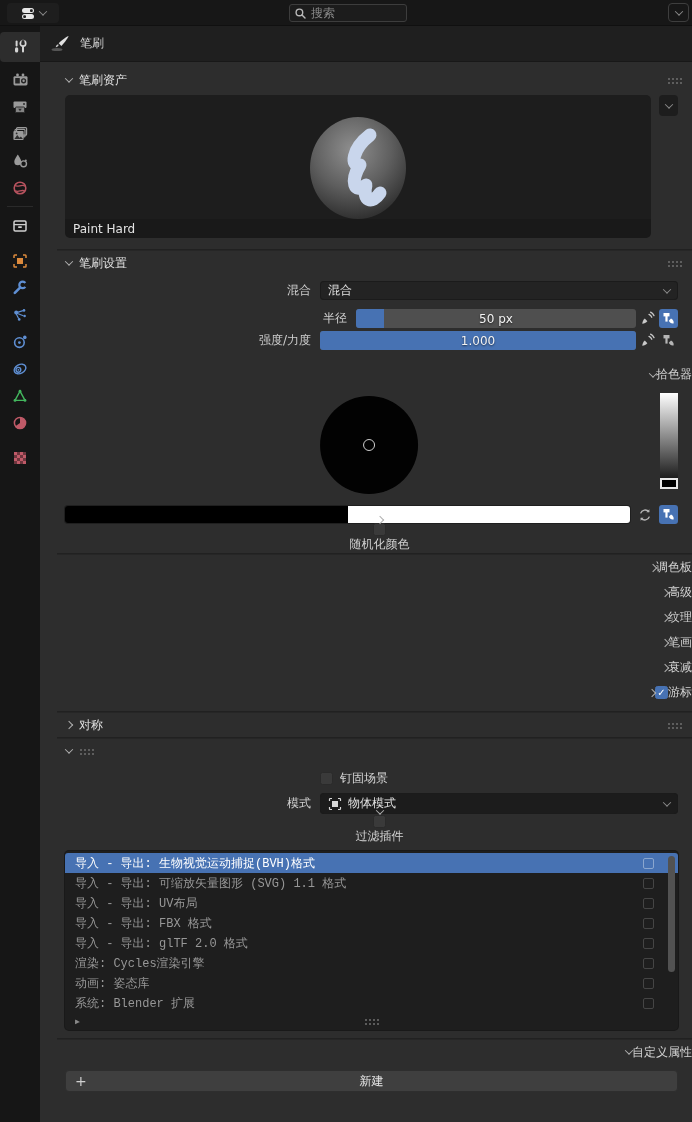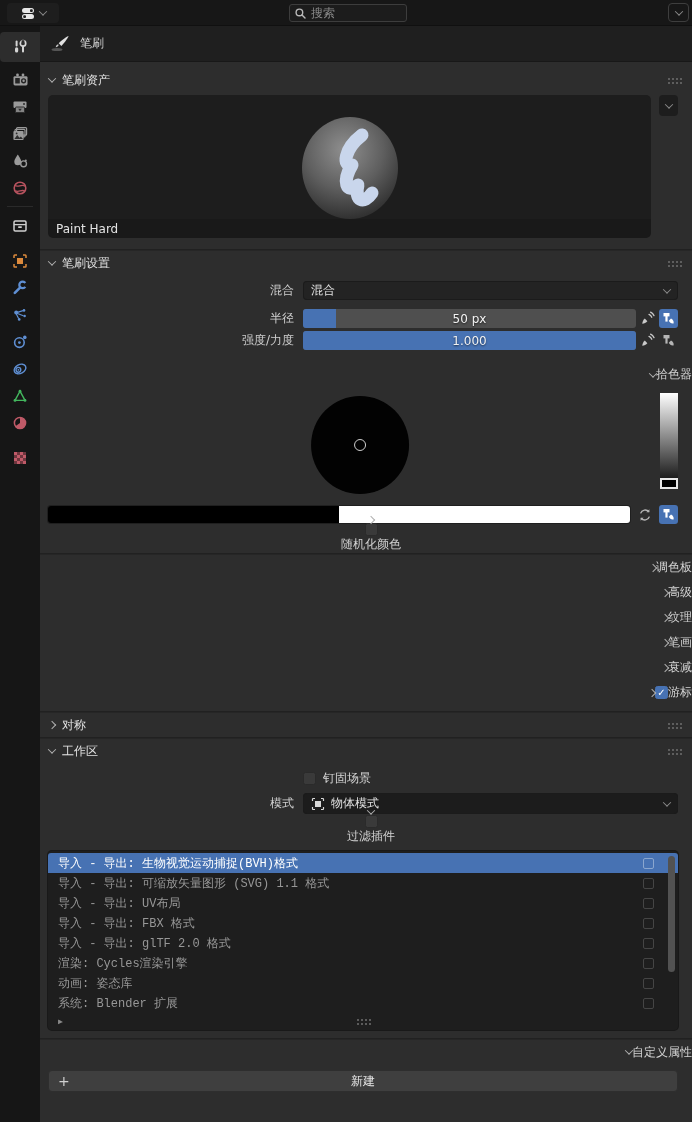--- a/index.html
+++ b/index.html
@@ -35,21 +35,21 @@
   .main { flex:1; display:flex; min-height:0; }
   .sidebar { width:40px; background:#161616; flex:none; display:flex; flex-direction:column;
     align-items:center; padding-top:6px; }
   .tab { width:40px; height:27px; display:flex; align-items:center; justify-content:center; cursor:pointer; }
   .tab.active { background:#2d2d2d; border-radius:4px 0 0 4px; height:30px; margin-bottom:4px;}
   .sb-sep { width:26px; height:1px; background:#2a2a2a; margin:5px 0; }
   .sb-gap { height:8px; }
   .content { flex:1; background:#2d2d2d; display:flex; flex-direction:column; min-width:0;}
   .breadcrumb { height:36px; background:#1f1f1f; display:flex; align-items:center; gap:9px;
     padding-left:9px; flex:none; border-bottom:1px solid #181818;}
-  .panels { flex:1; padding-top:6px; }
+  .panels { flex:1; padding-top:6px;padding-left:17px; }
 
   .phead { display:flex; align-items:center; gap:7px; height:24px; padding:0 10px 0 9px; cursor:pointer;}
   .phead .t { flex:1; color:#e2e2e2; }
   .sep { height:2px; background:#262626; border-top:1px solid #212121; }
 
   .prow { display:flex; align-items:center; padding-right:14px; margin:3px 0; }
   .plabel { width:263px; text-align:right; padding-right:9px; flex:none; color:#cfcfcf; }
   .dropdown { flex:1; height:19px; background:#232323; border-radius:4px; display:flex;
     align-items:center; padding:0 8px; gap:6px; cursor:pointer; box-shadow:0 0 0 1px #1b1b1b inset;}
   .dropdown.dark { background:#1c1c1c; }
@@ -342,21 +342,21 @@
         </div>
 
         <div class="prow" style="margin-top:6px;">
           <span class="plabel">混合</span>
           <div class="dropdown">
             <span class="dv">混合</span>
             <span class="chev down dim"></span>
           </div>
         </div>
 
-        <div class="prow" style="margin-top:9px;">
+        <div class="prow" style="margin-top:9px;margin-left:36px;">
           <span class="plabel">半径</span>
           <div class="slider">
             <div class="fill" style="width: 10%;"></div>
             <span class="sv">50 px</span>
           </div>
           <span class="mini-btn">
             <svg width="15" height="15" viewBox="0 0 15 15">
               <path d="M2.2 12.8c.3-2.2 1.1-3.8 2.6-5.2l2.6 2.6c-1.4 1.5-3 2.3-5.2 2.6z" fill="#c9c9c9"></path>
               <path d="M9 3.4a5.6 5.6 0 0 1 2.8 2.8M10.6 1.2a8 8 0 0 1 3.4 3.4" fill="none" stroke="#c9c9c9" stroke-width="1.3" stroke-linecap="round"></path>
             </svg>
@@ -464,21 +464,20 @@
         <div class="phead">
           <span class="chev right"></span>
           <span class="t">对称</span>
           <span class="grip"></span>
         </div>
 
         <div class="sep"></div>
 
         <div class="phead">
           <span class="chev down"></span>
-          <span class="t">工作区</span>
           <span class="grip"></span>
         </div>
 
         <div class="prow" style="margin-top:7px;">
           <span class="plabel"></span>
           <div style="flex:1; display:flex; align-items:center; gap:7px;">
             <span class="cb"></span>
             <span>钉固场景</span>
           </div>
         </div>

